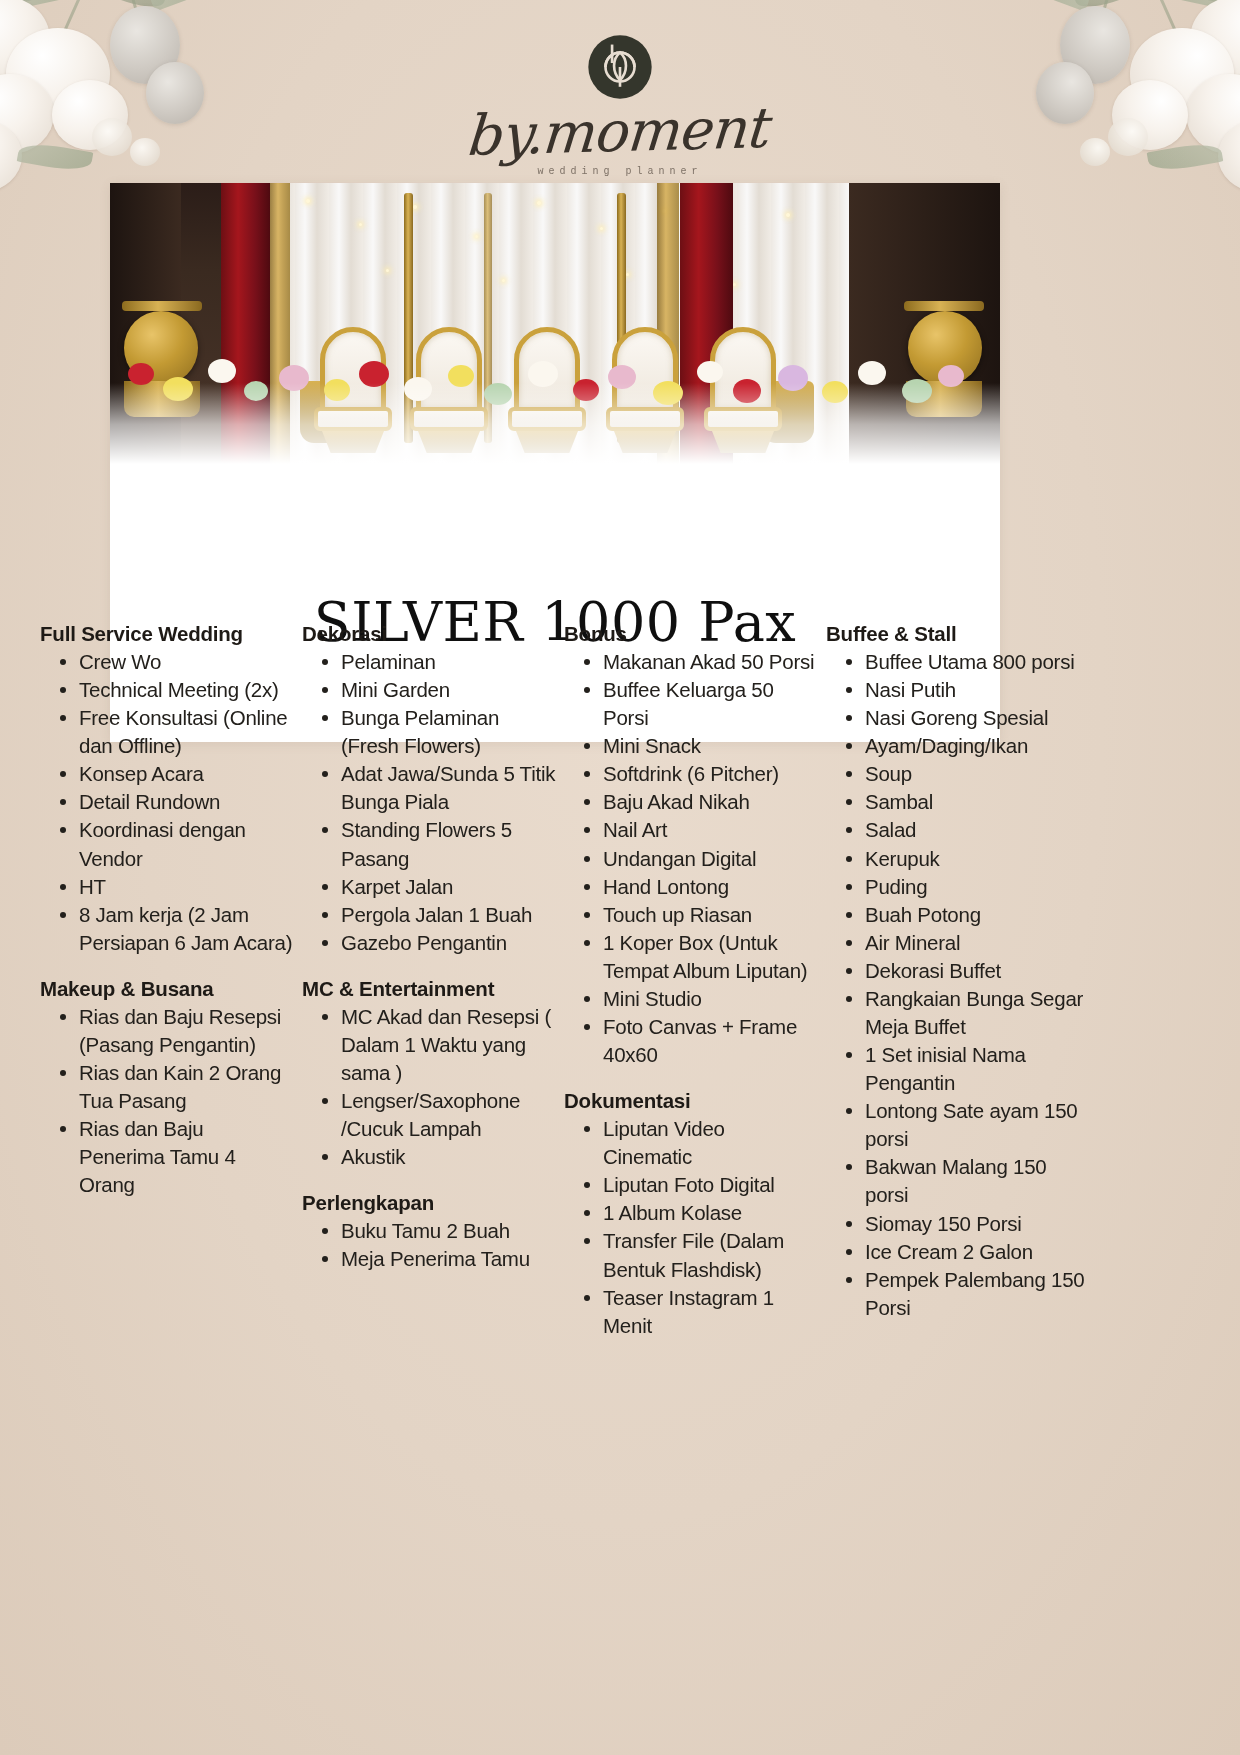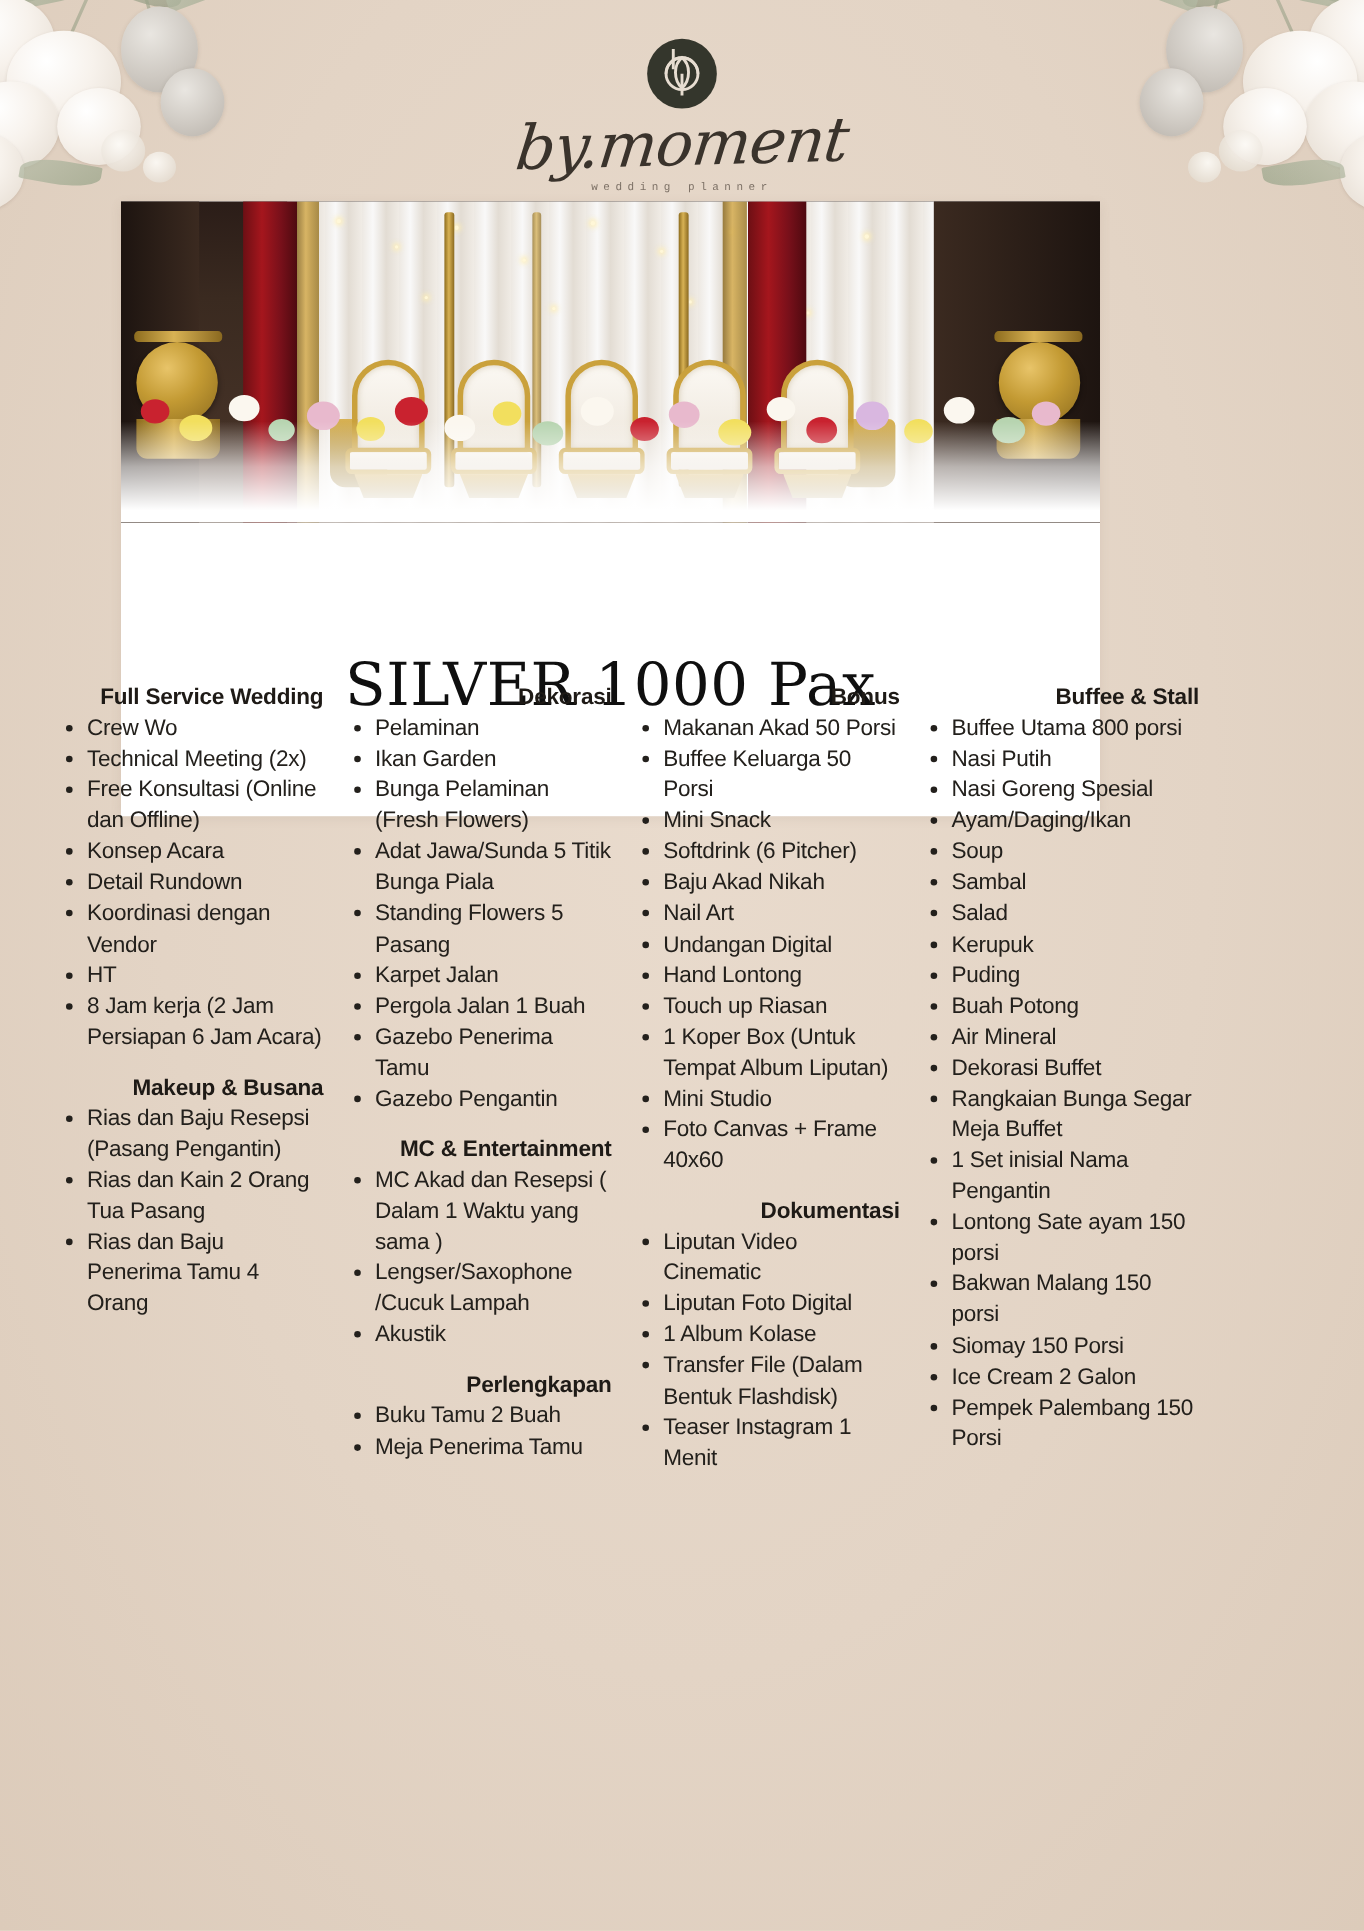--- a/index.html
+++ b/index.html
@@ -254,21 +254,20 @@
   .col:nth-child(3) { width: 262px; }
   .col:nth-child(4) { width: 272px; }
 
   .sec-title {
     font-family: "Liberation Sans", sans-serif;
     font-weight: 700;
     font-size: 20.5px;
     color: #1e1a16;
     letter-spacing: -0.2px;
     margin-bottom: 2px;
-    text-align: right;
   }
   .sec-title.spaced { margin-top: 20px; }
 
   ul.items {
     list-style: none;
     margin: 0 0 0 18px;
     padding: 0;
   }
   ul.items li {
     position: relative;
@@ -469,27 +468,26 @@
         <li>Rias dan Baju Resepsi (Pasang Pengantin)</li>
         <li>Rias dan Kain 2 Orang Tua Pasang</li>
         <li>Rias dan Baju Penerima Tamu 4 Orang</li>
       </ul>
     </div>
 
     <div class="col">
       <div class="sec-title">Dekorasi</div>
       <ul class="items">
         <li>Pelaminan</li>
-        <li>Ikan Garden</li>
+        <li>Mini Garden</li>
         <li>Bunga Pelaminan (Fresh Flowers)</li>
         <li>Adat Jawa/Sunda 5 Titik Bunga Piala</li>
         <li>Standing Flowers 5 Pasang</li>
         <li>Karpet Jalan</li>
         <li>Pergola Jalan 1 Buah</li>
-        <li>Gazebo Penerima Tamu</li>
         <li>Gazebo Pengantin</li>
       </ul>
 
       <div class="sec-title spaced">MC &amp; Entertainment</div>
       <ul class="items">
         <li>MC Akad dan Resepsi ( Dalam 1 Waktu yang sama )</li>
         <li>Lengser/Saxophone /Cucuk Lampah</li>
         <li>Akustik</li>
       </ul>
 

